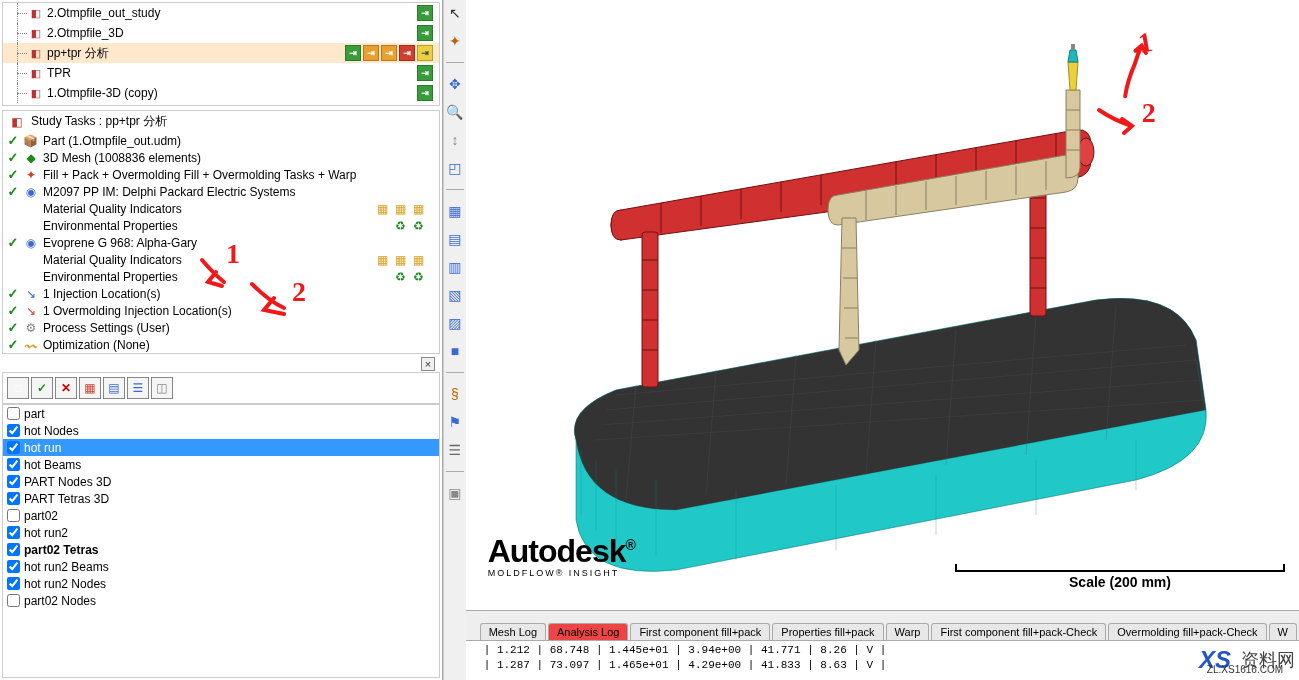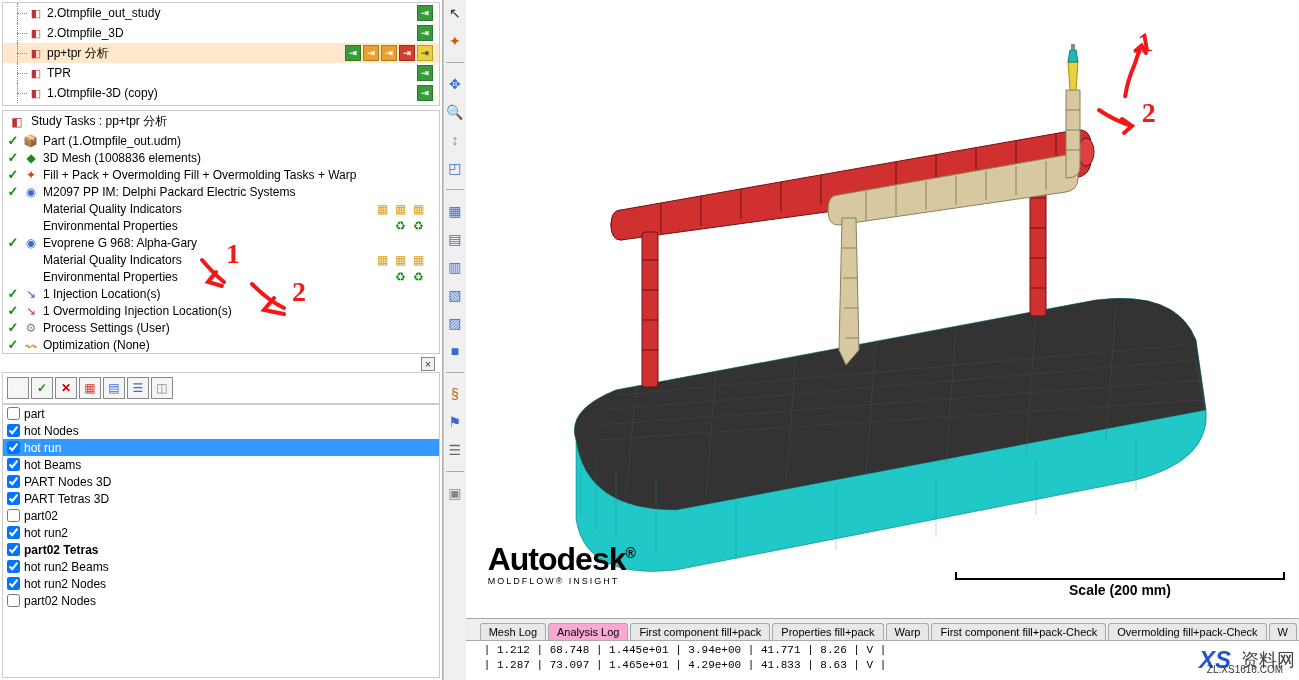--- a/index.html
+++ b/index.html
@@ -43,23 +43,23 @@
 .layer-row input[type=checkbox] { width: 13px; height: 13px; }
 .layer-row.bold { font-weight: bold; }
 .viewport { flex: 1; position: relative; background: #fff; }
 .autodesk-logo { position: absolute; left: 22px; bottom: 32px; }
 .autodesk-logo .brand { font-family: Arial, sans-serif; font-size: 32px; font-weight: bold; letter-spacing: -1px; }
 .autodesk-logo .brand sup { font-size: 14px; }
 .autodesk-logo .sub { font-family: Arial, sans-serif; font-size: 9px; letter-spacing: 2px; margin-top: -2px; }
 .scale-bar { position: absolute; right: 14px; bottom: 20px; text-align: center; font-family: Arial, sans-serif; }
 .scale-line { width: 330px; height: 8px; border-bottom: 2px solid #000; border-left: 2px solid #000; border-right: 2px solid #000; margin-bottom: 2px; }
 .scale-label { font-weight: bold; font-size: 14px; }
-.tabs-bar { display: flex; align-items: flex-end; background: #eee; border-top: 1px solid #aaa; height: 22px; padding-left: 14px; }
+.tabs-bar { display: flex; align-items: flex-end; background: #eee; border-top: 1px solid #aaa; height: 30px; padding-left: 14px; }
 .tab { padding: 2px 8px; border: 1px solid #aaa; border-bottom: none; background: #e8e8e8; margin-right: 2px; font-size: 11px; cursor: pointer; border-radius: 3px 3px 0 0; white-space: nowrap; }
-.tab.active { background: #f9a8d4; font-weight: normal; }
+.tab.active { background: #ef4444; font-weight: normal; }
 .log-area { height: 40px; background: #fff; border-top: 1px solid #aaa; padding: 2px 18px; font-family: "Courier New", monospace; font-size: 11px; line-height: 15px; overflow: hidden; }
 .watermark { position: absolute; right: 4px; bottom: 6px; display: flex; align-items: center; gap: 4px; font-family: Arial, sans-serif; }
 .watermark .xs { font-size: 24px; font-weight: bold; font-style: italic; color: #2255cc; padding: 0 6px; }
 .watermark .zh { font-size: 18px; color: #444; text-align: center; }
 .watermark .url { font-size: 10px; color: #333; position: absolute; right: 12px; bottom: -1px; }
 .red-marker { position: absolute; color: #f01818; font-weight: bold; font-size: 28px; font-family: "Comic Sans MS", cursive; pointer-events: none; }
 svg.model { position: absolute; top: 0; left: 0; }
 </style>
 </head>
 <body>

